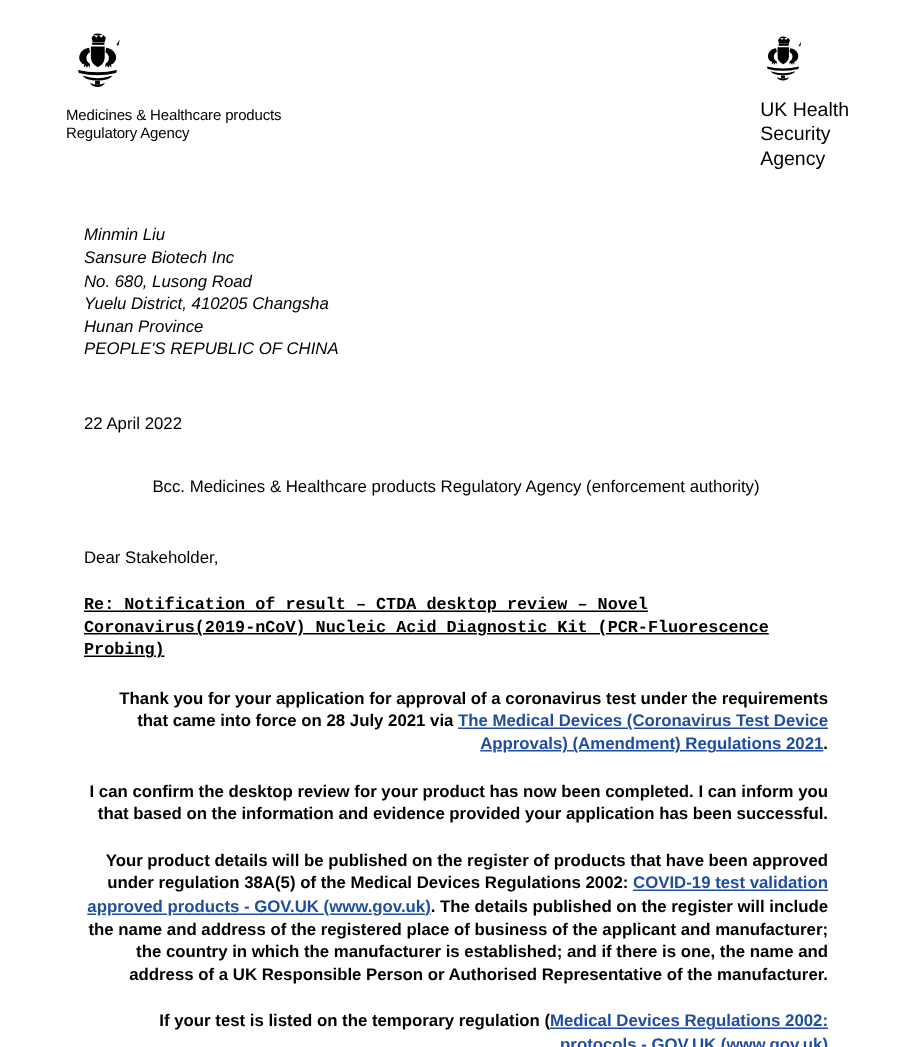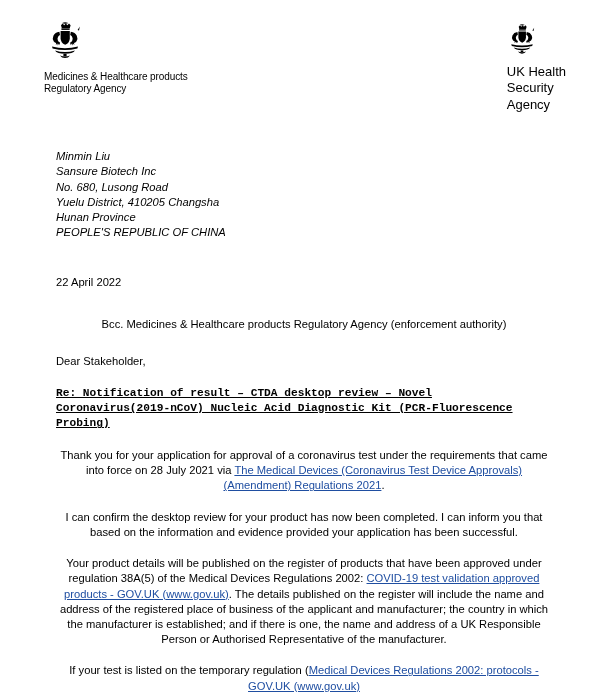--- a/index.html
+++ b/index.html
@@ -88,36 +88,37 @@
     margin-top: 34px;
     padding-right: 2px;
   }
 
   .bcc-line {
     margin-top: 27px;
     text-align: center;
   }
 
   .salutation {
-    margin-top: 22px;
+    margin-top: 32px;
   }
 
   .subject {
     margin-top: 17px;
     font-weight: bold;
     text-decoration: underline;
     line-height: 1.38;
     font-family: Liberation Mono, monospace;
   }
 
   p.para {
     margin: 0;
     margin-top: 16px;
     line-height: 1.36;
-    text-align: center;
+    text-align: right;
+    font-weight: bold;
   }
 
   a.doclink {
     color: #1f4ea1;
     text-decoration: underline;
   }
 </style>
 </head>
 <body>
 

